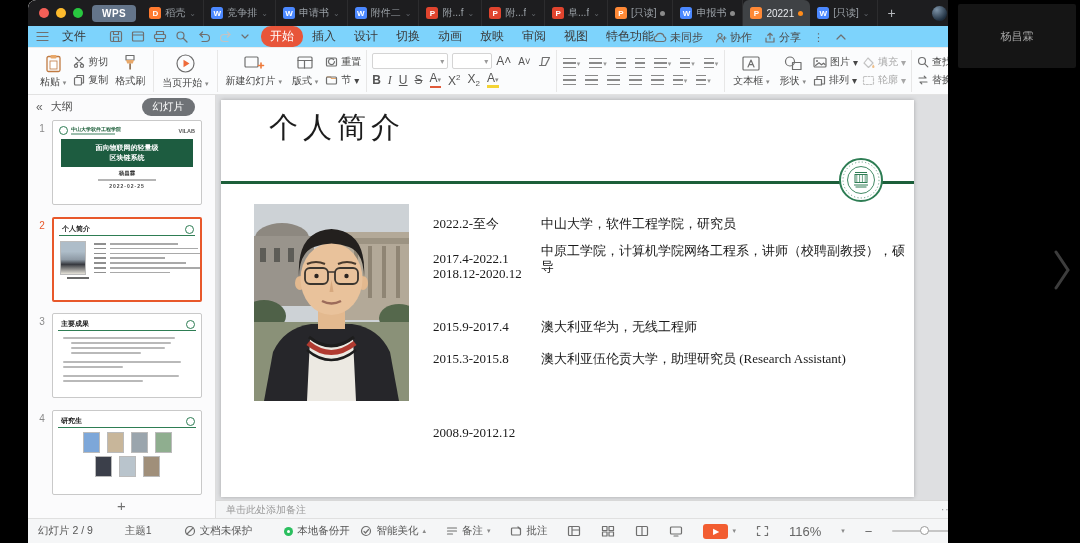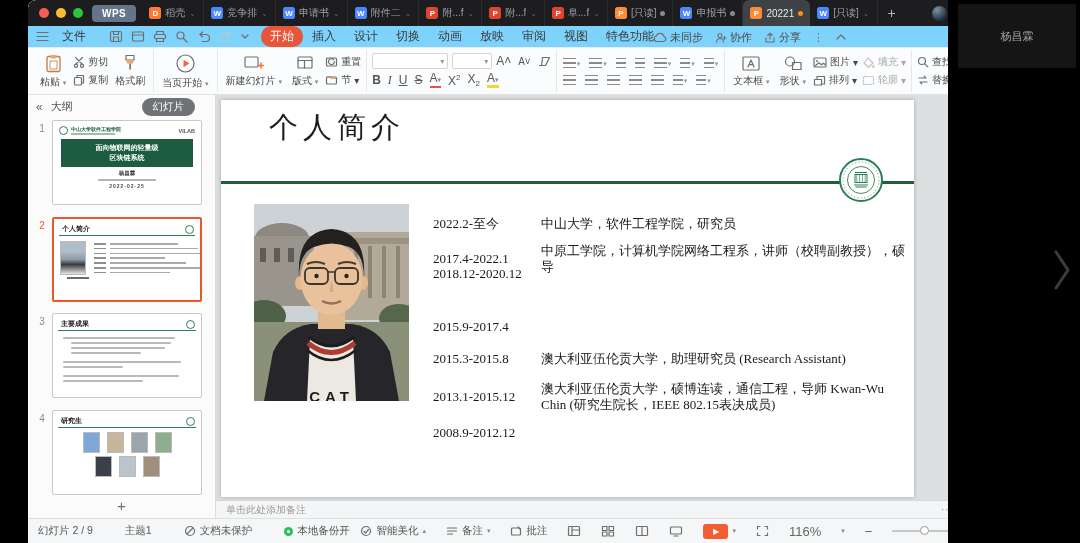--- a/index.html
+++ b/index.html
@@ -706,44 +706,40 @@
               <path d="M45 74 Q42 27 77.5 25 Q113 27 110 74 Q110 49 95 43 Q77.5 36 60 43 Q45 49 45 74 Z" fill="#23201e"></path>
               <rect x="51" y="64" width="23" height="16" rx="5" fill="none" stroke="#3a352f" stroke-width="1.8"></rect>
               <rect x="81" y="64" width="23" height="16" rx="5" fill="none" stroke="#3a352f" stroke-width="1.8"></rect>
               <path d="M74 68h7" stroke="#3a352f" stroke-width="1.5"></path>
               <path d="M53 60q9-4 18 0M84 60q9-4 18 0" fill="none" stroke="#4a3b2e" stroke-width="2"></path>
               <circle cx="62.5" cy="72" r="2.2" fill="#2a2420"></circle>
               <circle cx="92.5" cy="72" r="2.2" fill="#2a2420"></circle>
               <path d="M77.5 76l-2 12h4z" fill="#d6a87e"></path>
               <path d="M68 97q9.5 5 19 0" fill="none" stroke="#9c6b5a" stroke-width="2.5"></path>
             </svg>
-            <span class="shirttxt">CAT</span>
           </div>
 
           <div class="trow" style="top:115px">
             <span class="tdate">2022.2-至今</span>
             <span class="tdesc">中山大学，软件工程学院，研究员</span>
           </div>
           <div class="trow" style="top:143px">
             <span class="tdate">2017.4-2022.1</span>
             <span class="tdesc">中原工学院，计算机学院网络工程系，讲师（校聘副教授），硕导</span>
           </div>
           <div class="trow" style="top:166px">
             <span class="tdate">2018.12-2020.12</span>
           </div>
           <div class="trow" style="top:219px">
             <span class="tdate">2015.9-2017.4</span>
+            <span class="tdesc">澳大利亚华为，无线工程师</span>
           </div>
           <div class="trow" style="top:251px">
             <span class="tdate">2015.3-2015.8</span>
             <span class="tdesc">澳大利亚伍伦贡大学，助理研究员 (Research Assistant)</span>
-          </div>
-          <div class="trow" style="top:281px">
-            <span class="tdate">2013.1-2015.12</span>
-            <span class="tdesc">澳大利亚伍伦贡大学，硕博连读，通信工程，导师 Kwan-Wu Chin (研究生院长，IEEE 802.15表决成员)</span>
           </div>
           <div class="trow" style="top:325px">
             <span class="tdate">2008.9-2012.12</span>
           </div>
         </div>
       </div>
 
       <div class="notesbar">
         <span>单击此处添加备注</span>
         <span class="notesmore">···</span>

